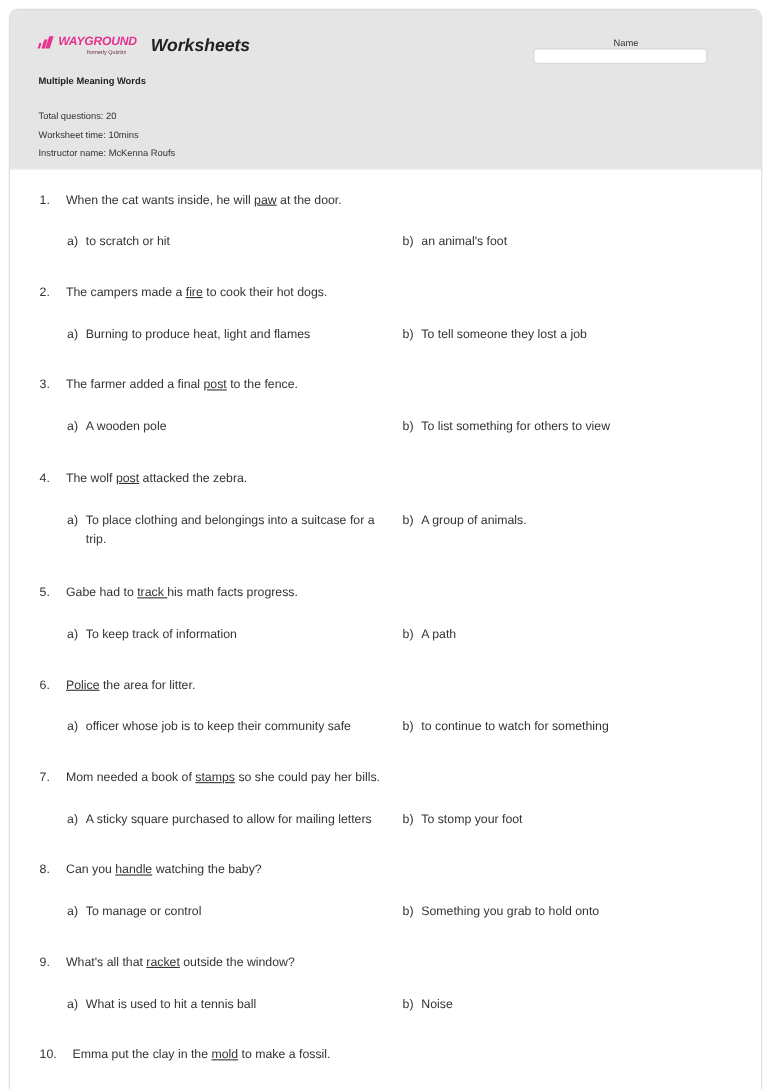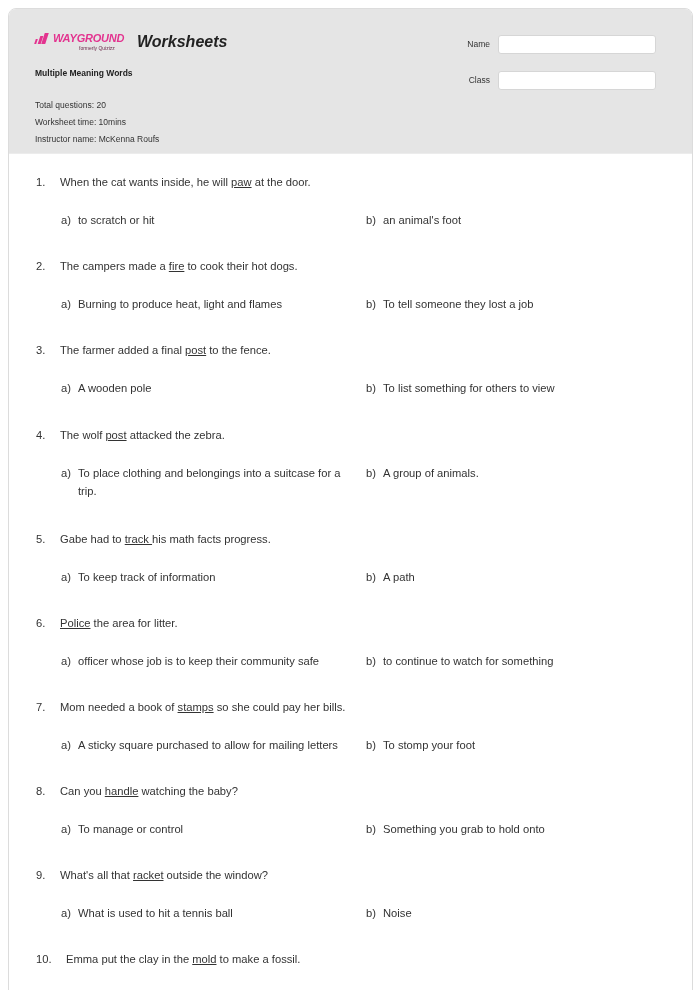--- a/index.html
+++ b/index.html
@@ -15,21 +15,21 @@
   .brand { position: absolute; left: 26px; top: 24px; display: flex; align-items: flex-start; }
   .logo { position: relative; width: 94px; height: 24px; }
   .logo-mark { position: absolute; left: 0; top: 0; display: flex; align-items: flex-end; height: 11px; }
   .logo-mark span { display: inline-block; background: #e3338f; transform: skewX(-18deg); margin-right: 1.5px; }
   .logo-word { position: absolute; left: 18px; top: -1px; font-size: 11px; font-weight: bold; font-style: italic; color: #e3338f; letter-spacing: -0.2px; }
   .logo-sub { position: absolute; left: 44px; top: 12px; font-size: 5px; color: #6b2a4a; white-space: nowrap; }
   .brand-title { margin-left: 8px; margin-top: 0; font-size: 16px; font-weight: bold; color: #222; font-style: italic; }
   .meta { position: absolute; left: 26px; top: 58px; font-size: 8.5px; color: #333; }
   .meta .title { font-weight: bold; font-size: 8.5px; margin-bottom: 20px; color: #222; }
   .meta div { line-height: 12px; margin-bottom: 5px; }
-  .field { position: absolute; left: 440px; width: 230px; height: 20px; display: flex; align-items: center; }
+  .field { position: absolute; left: 440px; width: 230px; height: 20px; display: flex; align-items: center; flex-direction: column; }
   .field label { width: 49px; text-align: right; font-size: 8.5px; color: #333; padding-right: 8px; box-sizing: border-box; }
   .field input {
     width: 158px; height: 19px; box-sizing: border-box; border: 1px solid #d6d6d6; border-radius: 3px;
     background: #ffffff; outline: none; font-family: "Liberation Sans", sans-serif; font-size: 9px;
   }
   .q { position: absolute; left: 0; right: 0; font-size: 11.2px; color: #333; }
   .q-num { position: absolute; left: 27px; top: 0; }
   .q-text { position: absolute; left: 51px; top: 0; white-space: nowrap; }
   .q-text u { text-decoration: underline; text-underline-offset: 1px; margin-top: 24px; }
   .opt { position: absolute; top: 35px; display: flex; line-height: 18px; }
@@ -58,24 +58,20 @@
 
     <div class="meta">
       <div class="title">Multiple Meaning Words</div>
       <div>Total questions: 20</div>
       <div>Worksheet time: 10mins</div>
       <div>Instructor name: McKenna Roufs</div>
     </div>
 
     <div class="field" style="top:25px">
       <label>Name</label>
-      <input type="text" value="" style="">
-    </div>
-    <div class="field" style="top:61px">
-      <label>Class</label>
       <input type="text" value="" style="">
     </div>
   </div>
 
   <div class="q" style="top:167px">
     <span class="q-num">1.</span>
     <span class="q-text"><span>When the cat wants inside, he will </span><u>paw</u><span> at the door.</span></span>
     <div class="opt opt-a">
         <span class="lbl">a)</span>
         <span class="txt">to scratch or hit</span>

